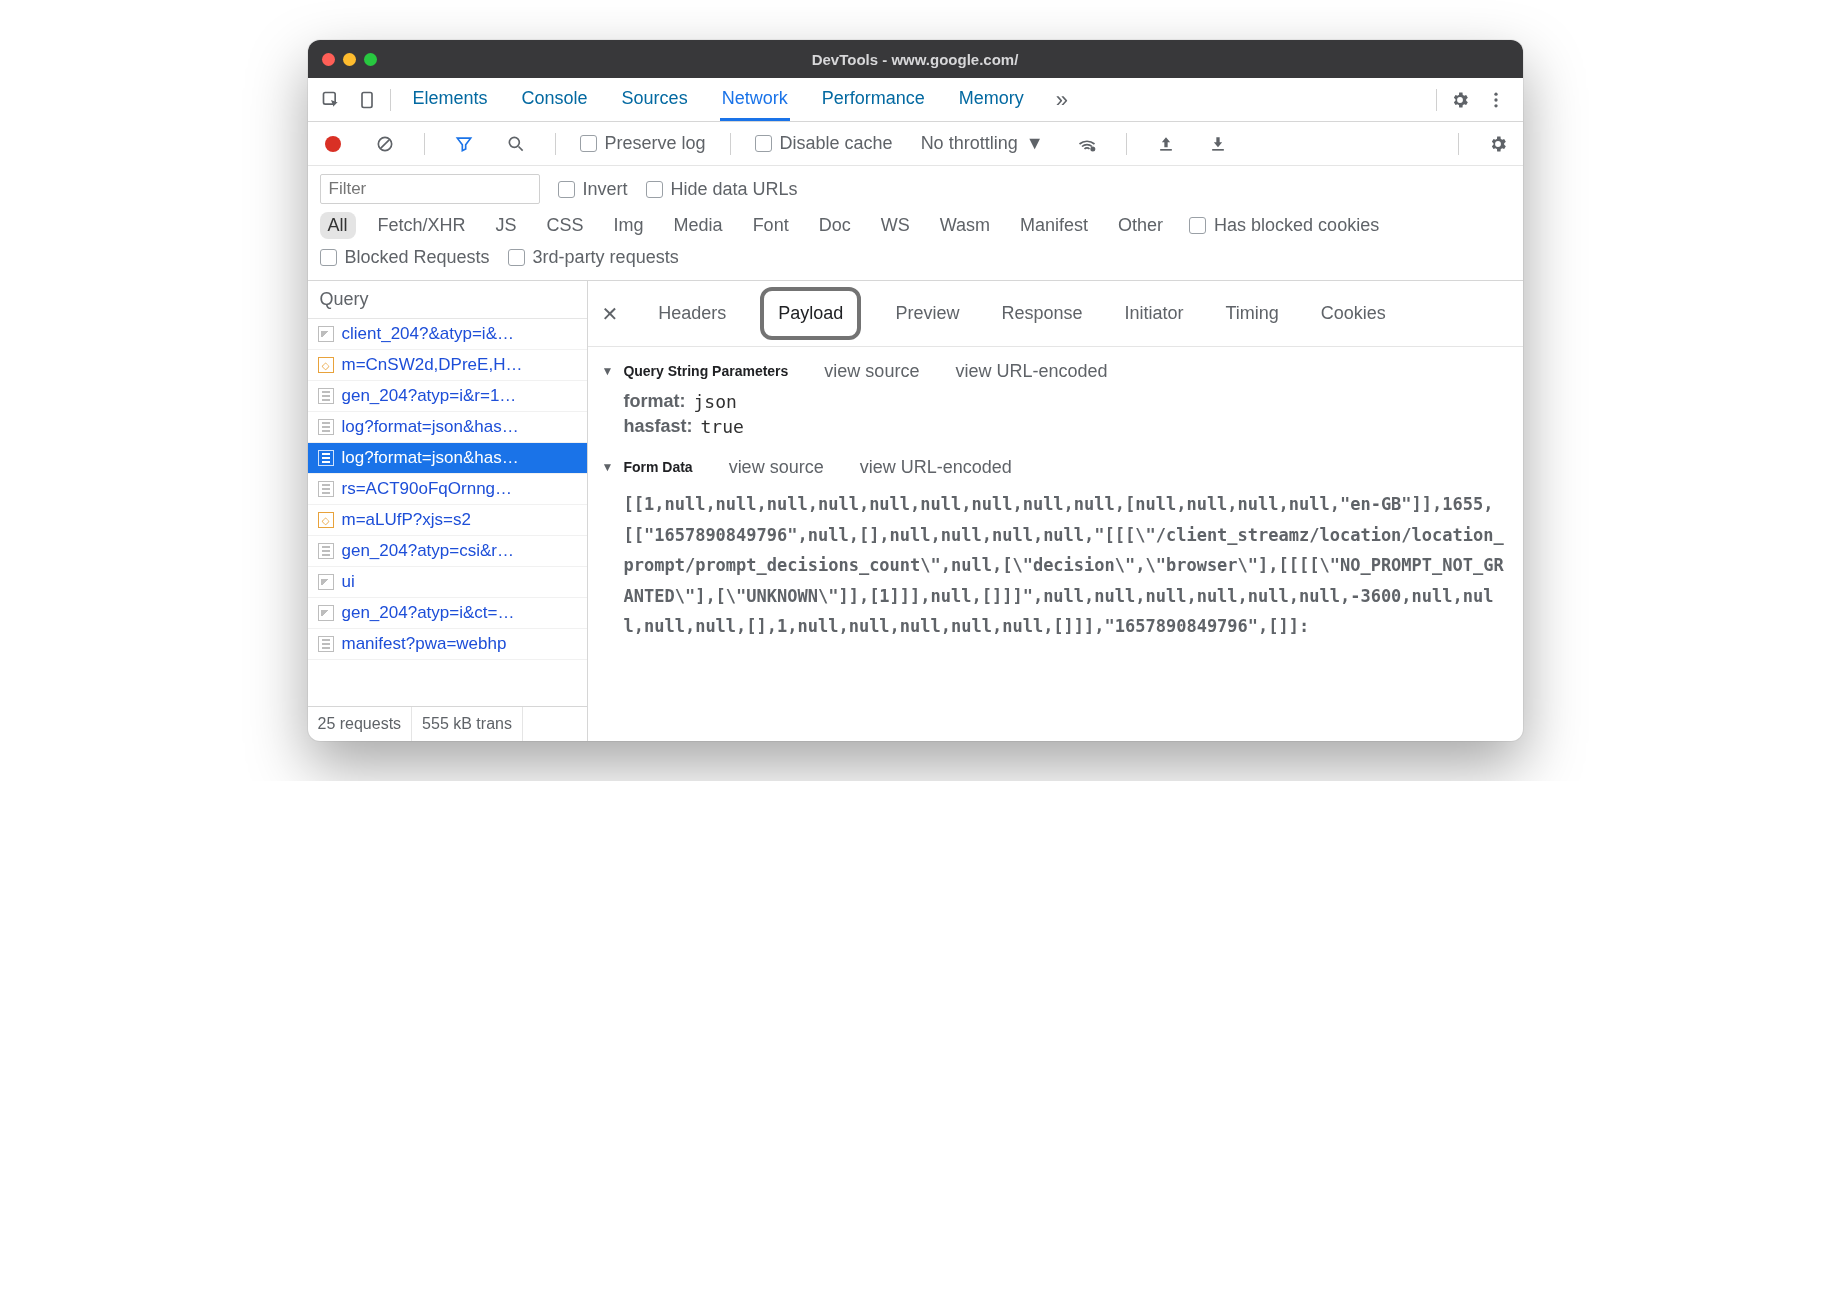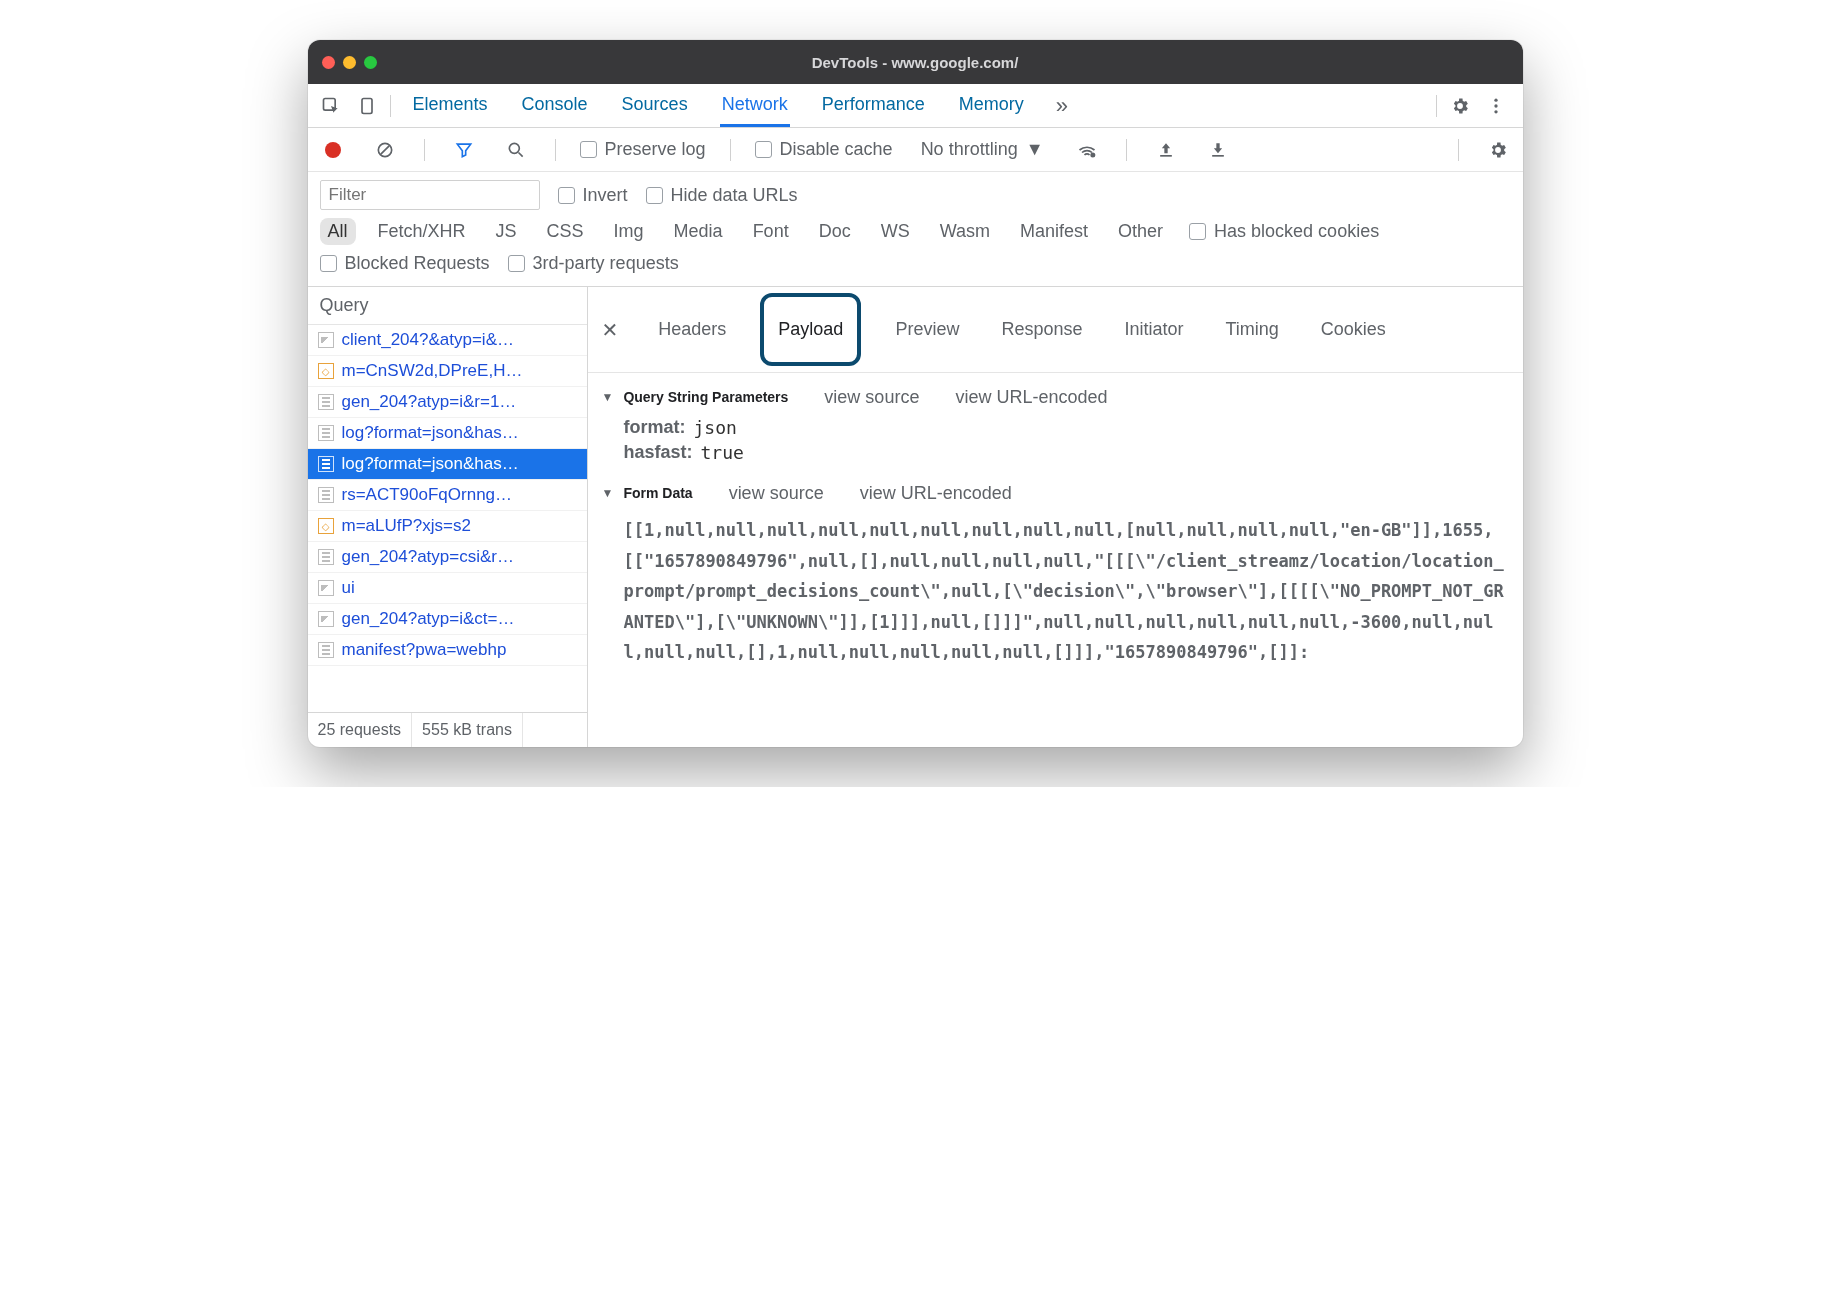--- a/index.html
+++ b/index.html
@@ -13,21 +13,21 @@
   }
   .window {
     width: 1215px;
     border-radius: 12px;
     overflow: hidden;
     box-shadow: 0 25px 60px rgba(0,0,0,0.35), 0 0 0 1px rgba(0,0,0,0.05);
     background: #fff;
   }
   .titlebar {
     background: #38383a;
-    height: 44px;
+    height: 38px;
     display: flex;
     align-items: center;
     padding: 0 14px;
     position: relative;
   }
   .traffic-lights { display: flex; gap: 8px; }
   .dot { width: 13px; height: 13px; border-radius: 50%; }
   .dot.red { background: #ff5f57; }
   .dot.yellow { background: #febc2e; }
   .dot.green { background: #28c840; }
@@ -188,23 +188,23 @@
   .detail-tab {
     color: #5f6368;
     font-size: 18px;
     padding: 4px 8px;
     cursor: pointer;
   }
   .detail-tab.active {
     color: #202124;
   }
   .highlight-ring {
-    border: 4px solid #0c4a6e;
+    border: 4px solid #737373;
     border-radius: 12px;
-    padding: 22px 14px;
+    padding: 12px 14px;
   }
   .detail-body {
     flex:1;
     overflow: auto;
     padding: 8px 14px 16px;
   }
   .section-title {
     display: flex; align-items: center; gap: 8px;
     font-weight: 700;
     font-size: 14px;

